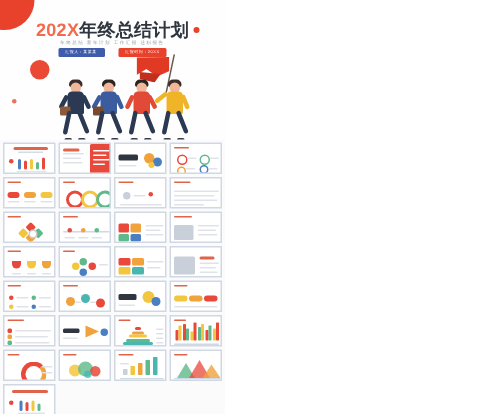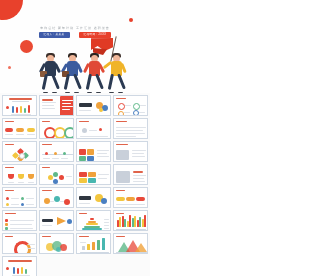--- a/index.html
+++ b/index.html
@@ -101,20 +101,23 @@
 <div id="app">
 
   <div class="cover">
     <div class="cover-bg"></div>
 
     <div class="corner-circle"></div>
     <div class="dot-big"></div>
     <div class="dot-small"></div>
     <div class="dot-tiny"></div>
 
+    <div class="title">
+      <span class="yr">202X</span><span class="cn">年终总结计划</span>
+    </div>
 
     <div class="subtitle">年终总结 新年计划 工作汇报 述职报告</div>
 
     <div class="tags">
       <span class="tag blue">汇报人：某某某</span>
       <span class="tag red">汇报时间：20XX</span>
     </div>
 
     <div class="flag">
       <div class="pole"></div>

